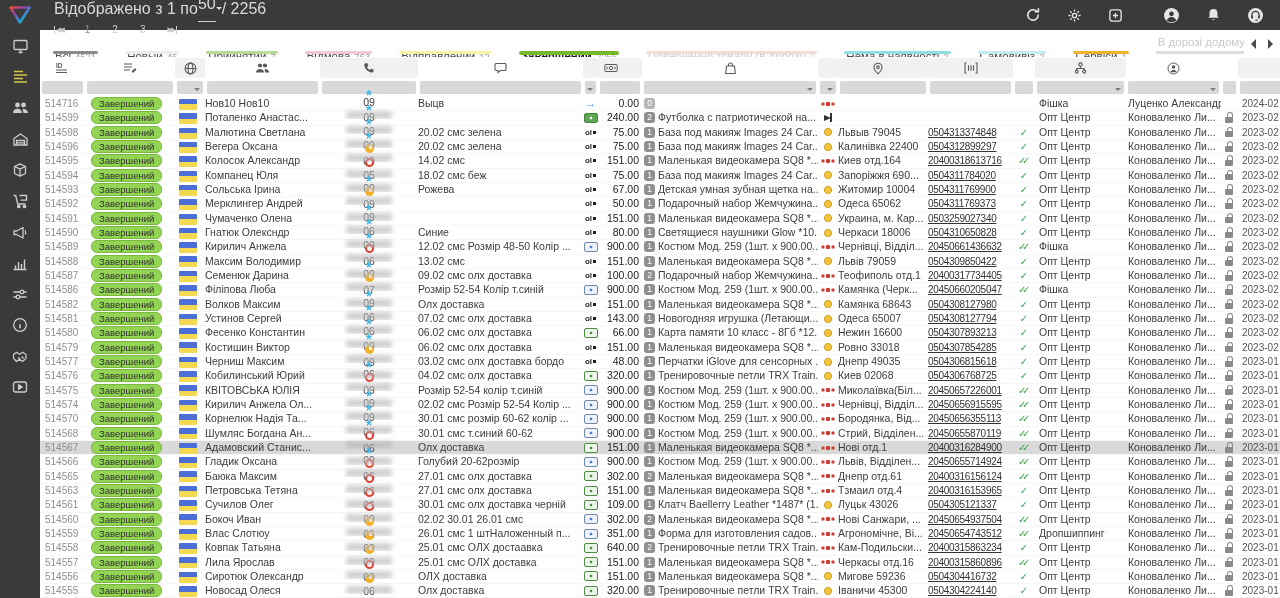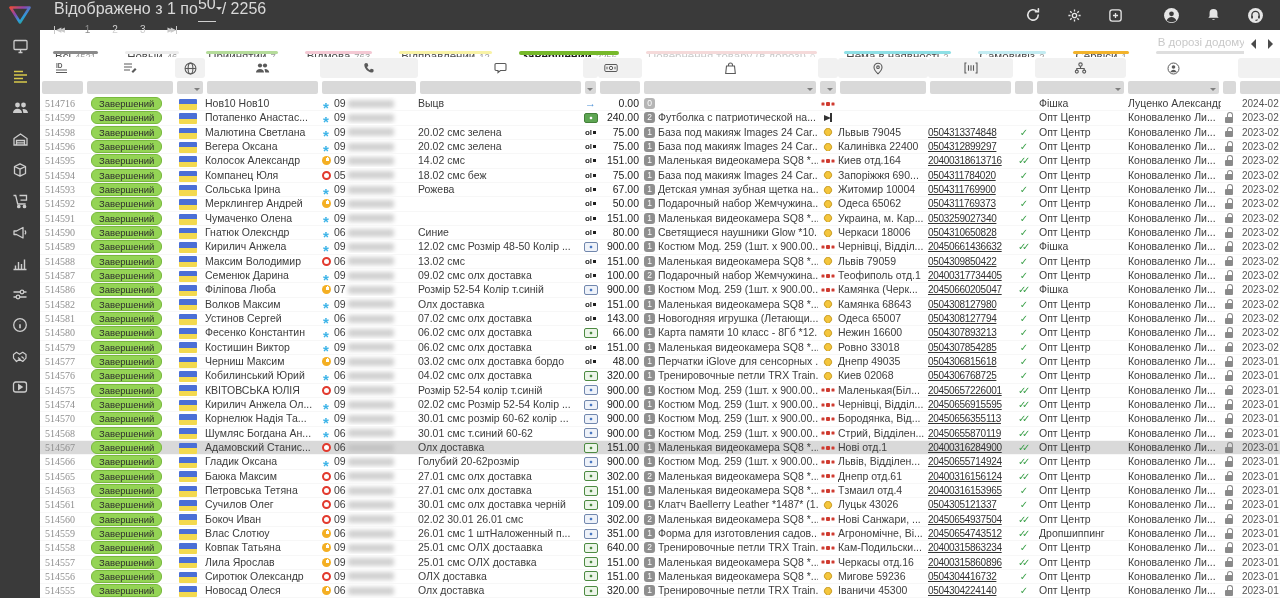--- a/index.html
+++ b/index.html
@@ -46,27 +46,27 @@
   .hc{height:20px;display:flex;align-items:center;justify-content:center;color:#5a5a5a;}
   .hc.g{background:#f1f1f1;border-radius:3px;}
   .tfilter{height:18px;}
   .fbox{height:13px;margin:2px 2px 0 2px;background:#d9d9d9;border-radius:2px;display:flex;align-items:center;justify-content:flex-end;padding-right:3px;cursor:text;}
   .fbox .fc{width:0;height:0;border:3.5px solid transparent;border-top-color:#7e7e7e;margin-top:6px;}
 
   .tbody{width:1253px;}
   .trow{height:14.34px;align-items:center;border-bottom:1px solid #f7f7f7;box-sizing:border-box;background:#fff;cursor:pointer;}
   .trow.hl{background:#d9d9d9;}
   .c{overflow:hidden;white-space:nowrap;font-size:10.5px;color:#3d3d3d;line-height:13px;}
-  .c.id{padding-left:5px;color:#8f8f8f;font-size:10px;font-family:Liberation Serif, serif;}
+  .c.id{padding-left:5px;color:#8f8f8f;font-size:10px;}
   .badge{display:inline-block;margin-left:6px;padding:0 7px;height:11px;line-height:11px;font-size:9.5px;border-radius:6px;background:#94d455;border:1px solid #79b93e;color:#2e2e2e;}
   .flag{width:18px;height:11px;display:inline-block;overflow:hidden;border-radius:1px;vertical-align:middle;margin-left:4px;}
   .flag .fb{display:block;height:5.5px;background:#4b6fd6;}
   .flag .fy{display:block;height:5.5px;background:#f3d94f;}
   .c.nm{padding-right:2px;}
-  .c.ph{display:flex;align-items:center;gap:2px;}
+  .c.ph{display:flex;align-items:center;gap:2px;flex-direction:column;}
   .op{width:12px;display:inline-flex;justify-content:center;align-items:center;}
   .op-kyivstar::before{content:"*";font-size:15px;color:#3eb4e8;font-weight:700;line-height:6px;position:relative;top:4px;}
   .op-lifecell::before{content:"";width:9px;height:9px;border-radius:50%;background:radial-gradient(circle at 62% 35%, #fff 0 1.8px, #f4af23 1.9px);}
   .op-vodafone::before{content:"";width:9px;height:9px;border-radius:50%;border:2.2px solid #e23a2e;background:#fff;box-sizing:border-box;}
   .pfx{font-size:10.5px;color:#3d3d3d;}
   .blurred{width:46px;height:8px;border-radius:2px;background:#b9b9b9;filter:blur(2px);opacity:.65;}
   .c.pay{display:flex;align-items:center;justify-content:center;}
   .pay-transfer::before{content:"\2192";color:#4a8fd6;font-weight:700;font-size:11px;}
   .pay-cash::before{content:"";width:12px;height:8px;border-radius:2px;border:1px solid #44803a;background:radial-gradient(circle at 50% 50%, #fff 0 1.5px, #5da552 1.6px);}
   .pay-olx::before{content:"ol";font-weight:800;font-size:8px;color:#1e1e1e;}
@@ -997,21 +997,21 @@
           <span class="blurred"></span>
         </span>
     <span class="c cm">Розмір 52-54 колір т.синій</span>
     <span class="c pay pay-card-blue"></span>
     <span class="c pr">900.00</span>
     <span class="c prod">
           <span class="qty">1</span>
           <span class="ptxt">Костюм Мод. 259 (1шт. х 900.00...</span>
         </span>
     <span class="c dlv dlv-novaposhta"></span>
-    <span class="c city">Маленькая(Біл...</span>
+    <span class="c city">Миколаївка(Біл...</span>
     <span class="c ttn">20450657226001</span>
     <span class="c chk chk2">✓✓</span>
     <span class="c fn">Опт Центр</span>
     <span class="c mgr">Коноваленко Ли...</span>
     <span class="c lk">
           <span class="haslock"></span>
         </span>
     <span class="c dt">2023-01</span>
   </div>
       <div class="trow">

